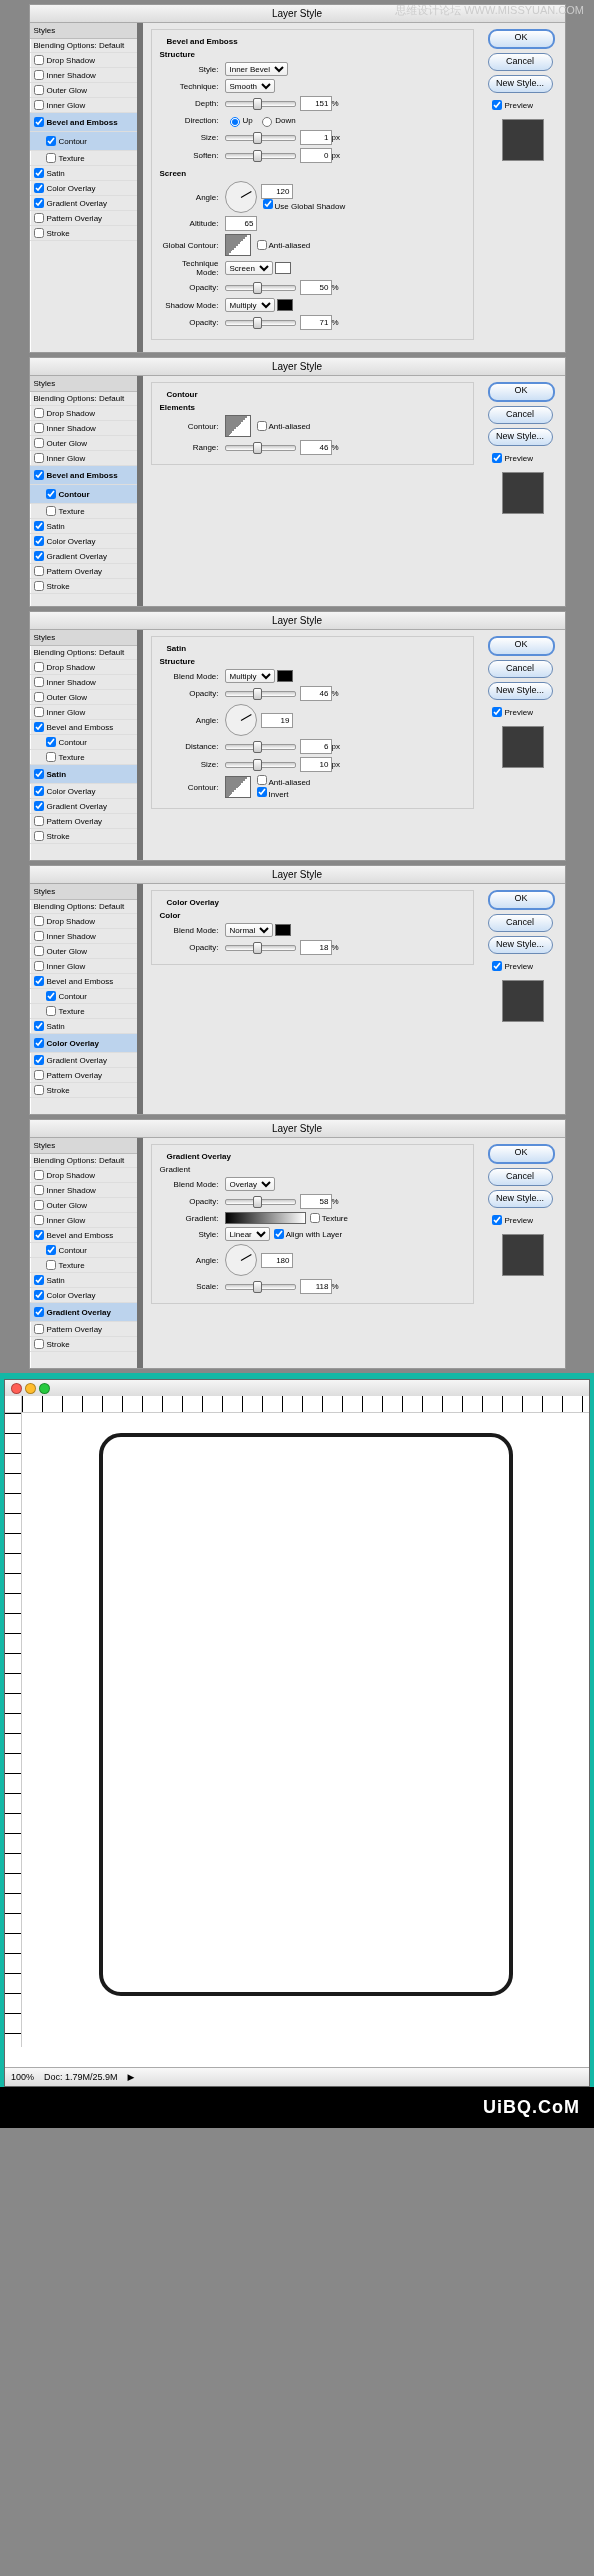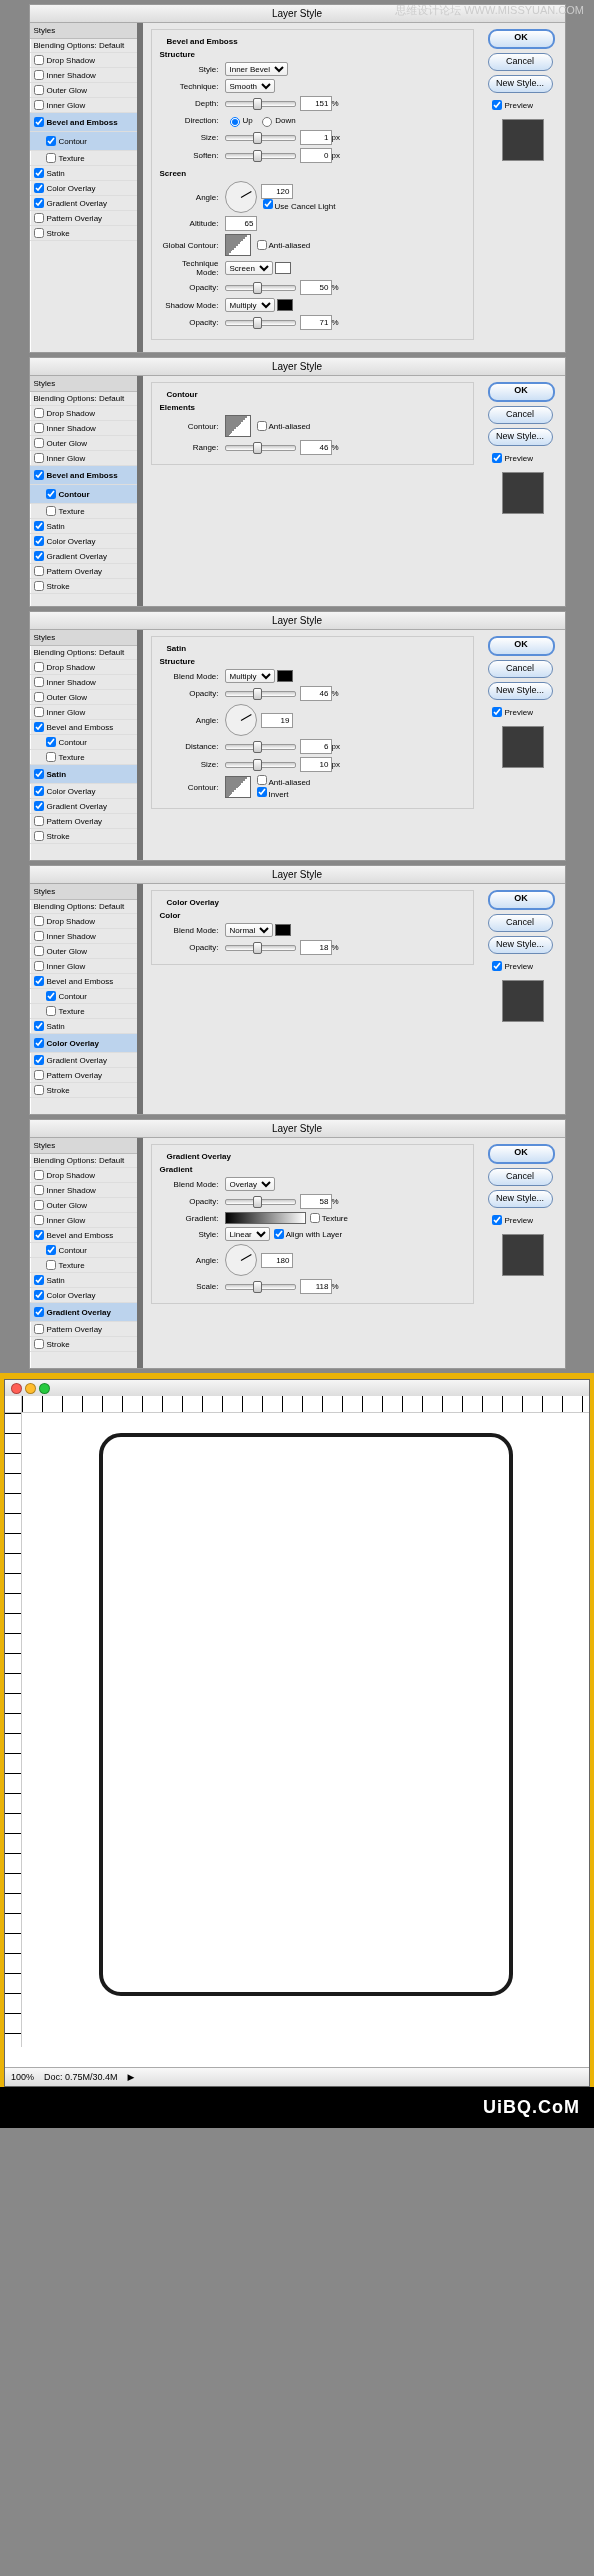--- a/index.html
+++ b/index.html
@@ -24,25 +24,25 @@
 .slider::after{content:"";position:absolute;width:7px;height:10px;background:linear-gradient(#fff,#ccc);border:1px solid #666;border-radius:2px;top:-4px;left:40%}
 input[type="text"]{width:26px;font-size:8px;height:11px;border:1px solid #999;text-align:right;padding-right:2px}
 .radio{width:10px;height:10px}
 .swatch{width:14px;height:10px;border:1px solid #666;display:inline-block}
 .swatch.bk{background:#000}
 .dial{width:30px;height:30px;border:1px solid #999;border-radius:50%;background:#f0f0f0;position:relative;margin-right:4px}
 .dial::after{content:"";position:absolute;width:12px;height:1px;background:#000;top:50%;left:50%;transform-origin:left;transform:rotate(-30deg)}
 .contour{width:24px;height:20px;background:linear-gradient(135deg,#888 50%,#fff 50%);border:1px solid #666;display:inline-block;margin-right:4px}
 .rcol{width:71px;padding:6px}
 .btn{display:block;width:63px;height:16px;margin-bottom:4px;background:linear-gradient(#fefefe,#cde0f5);border:1px solid #6a8ab5;border-radius:9px;font-size:9px;text-align:center;line-height:14px;cursor:pointer}
-.btn.ok{border:2px solid #5a8ed8;font-weight:bold;line-height:12px}
+.btn.ok{border:2px solid #5a8ed8;font-weight:normal;line-height:12px}
 .prev{display:flex;align-items:center;font-size:8px;margin:4px 0}
 .prev input{width:10px;height:10px;margin-right:3px}
 .preview-box{width:40px;height:40px;background:#3a3a3a;border:1px solid #888;margin:6px auto}
-.canvas-area{background:#eab308;padding:6px 4px 0}
+.canvas-area{background:#14b8a6;padding:6px 4px 0}
 .win{background:#fff;border:1px solid #666}
 .wintitle{height:16px;background:linear-gradient(#f5f5f5,#ddd);display:flex;align-items:center;padding:0 6px}
 .dot{width:9px;height:9px;border-radius:50%;margin-right:3px;border:1px solid rgba(0,0,0,.3)}
 .dot.r{background:#ff5f56}.dot.y{background:#ffbd2e}.dot.g{background:#27c93f}
 .canvas{display:flex}
 .ruler-v{width:16px;background:#fff;border-right:1px solid #ccc;height:634px;background-image:repeating-linear-gradient(#000 0,#000 1px,transparent 1px,transparent 20px)}
 .ruler-h{height:16px;background:#fff;border-bottom:1px solid #ccc;background-image:repeating-linear-gradient(90deg,#000 0,#000 1px,transparent 1px,transparent 20px)}
 .art{flex:1;background:#fff;height:634px;display:flex;align-items:flex-start;justify-content:center;padding-top:20px}
 .ipad{width:406px;height:555px;border:4px solid #1a1a1a;border-radius:22px;background:#fff}
 .statusbar{height:18px;background:linear-gradient(#f8f8f8,#ddd);border-top:1px solid #aaa;display:flex;align-items:center;font-size:9px;padding:0 6px;gap:10px}
@@ -140,21 +140,21 @@
 <div class="row">
             <label>Soften:</label>
             <div class="slider"></div>
             <input type="text" value="0" style="">
             <span>px</span>
           </div>
 <div style="font-size:8px;font-weight:bold;margin:6px 0 2px">Screen</div>
 <div class="row">
             <label>Angle:</label>
             <div class="dial"></div>
-            <div><input type="text" value="120" style=""><br><input type="checkbox" class="ck" checked="" style=""><span>Use Cancel Light</span></div>
+            <div><input type="text" value="120" style=""><br><input type="checkbox" class="ck" checked="" style=""><span>Use Global Shadow</span></div>
           </div>
 <div class="row">
             <label>Altitude:</label>
             <input type="text" value="65" style="">
           </div>
 <div class="row">
             <label>Global Contour:</label>
             <span class="contour"></span>
             <input type="checkbox" class="ck" style="">
             <span>Anti-aliased</span>
@@ -517,21 +517,21 @@
           <span>Pattern Overlay</span>
         </div>
 <div class="siderow">
           <input type="checkbox" style="">
           <span>Stroke</span>
         </div>
 </div>
 <div class="middle">
 <div class="group">
 <div class="ghead">Gradient Overlay</div>
-<div style="font-size:8px;font-weight:bold">Gradient</div>
+<div style="font-size:8px;font-weight:normal">Gradient</div>
 <div class="row">
             <label>Blend Mode:</label>
             <select><option>Overlay</option></select>
           </div>
 <div class="row">
             <label>Opacity:</label>
             <div class="slider"></div>
             <input type="text" value="58" style="">
             <span>%</span>
           </div>
@@ -575,20 +575,20 @@
 <div class="ruler-h" style="flex:1"></div>
 </div>
 <div class="canvas">
 <div class="ruler-v"></div>
 <div class="art">
 <div class="ipad"></div>
 </div>
 </div>
 <div class="statusbar">
 <span>100%</span>
-<span>Doc: 0.75M/30.4M</span>
+<span>Doc: 1.79M/25.9M</span>
 <span>▶</span>
 </div>
 </div>
 </div>
 
 <div class="footer">UiBQ.CoM</div>
 
 
 </body></html>

